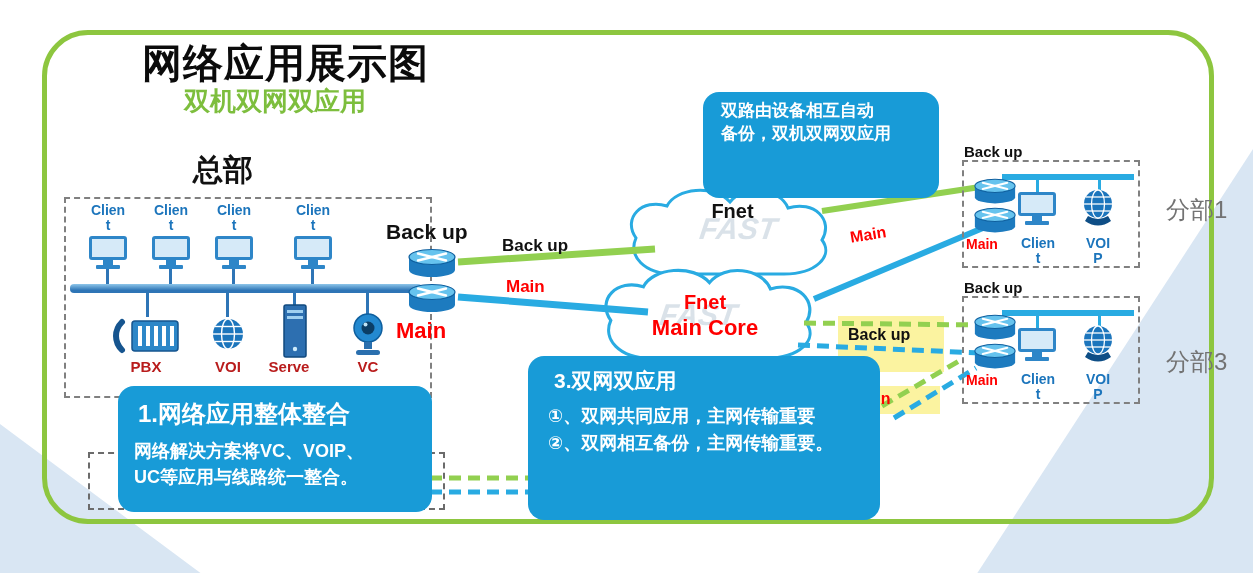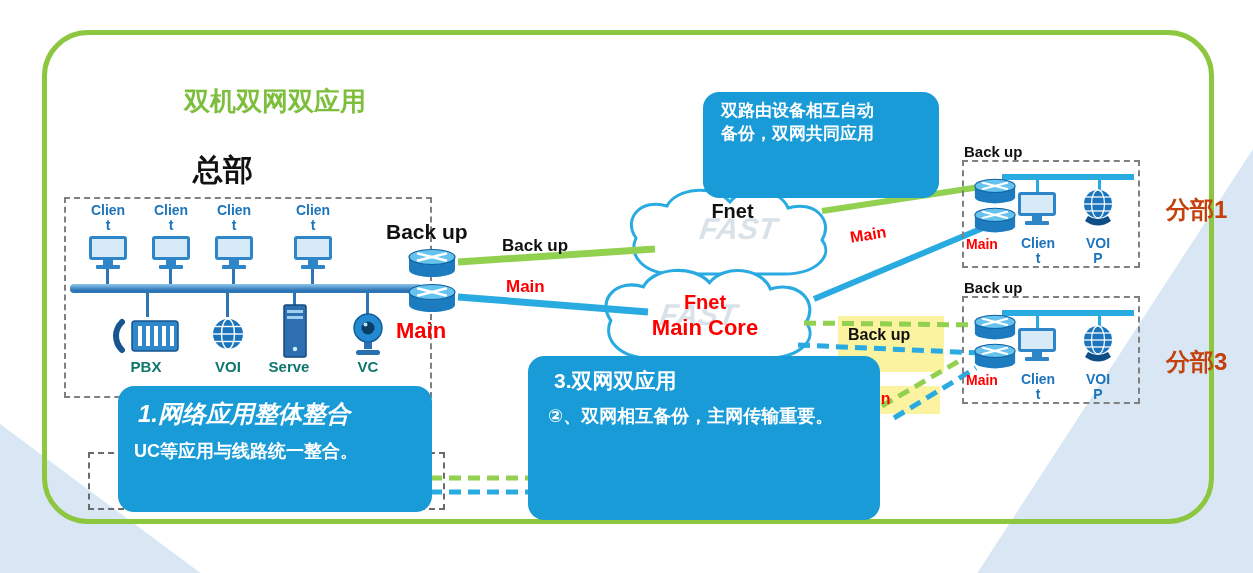--- a/index.html
+++ b/index.html
@@ -27,62 +27,63 @@
   .cg-label { font-size:14px; line-height:15px; font-weight:bold; color:#1C75BC; }
   .pc { width:38px; margin:3px auto 0; }
   .pc .screen { width:38px; height:24px; border:3px solid #2E86C8; background:#D6EAF8; border-radius:3px; }
   .pc .stand  { width:10px; height:5px; background:#2E86C8; margin:0 auto; }
   .pc .base   { width:24px; height:4px; background:#2E86C8; margin:0 auto; border-radius:1px; }
 
   .bus { position:absolute; left:70px; top:284px; width:352px; height:9px; border-radius:4px;
          background:linear-gradient(180deg,#8EC6EA 0%,#2E75B6 70%); z-index:1; }
   .vstub { position:absolute; width:3px; background:#2E75B6; z-index:1; }
 
-  .dev-label { position:absolute; top:358px; font-size:15px; font-weight:bold; color:#0f766e; text-align:center; z-index:3; }
+  .dev-label { position:absolute; top:358px; font-size:15px; font-weight:bold; color:#b91c1c; text-align:center; z-index:3; }
 
   .router { position:absolute; width:52px; height:32px; z-index:3; }
   .router svg, .icon-svg { display:block; width:100%; height:100%; }
 
   .line-label { position:absolute; z-index:3; font-weight:bold; }
   .overlay { position:absolute; left:0; top:0; z-index:2; }
 
   .cloud-text { position:absolute; text-align:center; z-index:3; font-weight:bold; }
   .wm { position:absolute; z-index:3; font-style:italic; font-weight:bold; font-size:30px; color:#8FA8BC; opacity:.32; transform:skewX(-8deg); }
 
   .branch { position:absolute; width:270px; height:120px; z-index:3; }
   .branch .box { position:absolute; left:0; top:0; width:178px; height:108px; border:2px dashed #808080; }
   .branch .bkp { position:absolute; left:2px; top:-17px; font-size:15px; font-weight:bold; color:#111; }
   .branch .main-lbl { position:absolute; left:4px; top:76px; font-size:14px; font-weight:bold; color:#FF0000; }
   .branch .dev-lbl { position:absolute; top:76px; font-size:14px; line-height:15px; font-weight:bold; color:#1C75BC; text-align:center; }
-  .branch .name { position:absolute; left:204px; font-size:24px; font-weight:bold; color:#c2410c;text-align:center; }
+  .branch .name { position:absolute; left:204px; font-size:24px; font-weight:normal; color:#737373;text-align:center; }
   .branch .r { position:absolute; width:46px; height:28px; }
   .branch .stub { position:absolute; width:3px; height:14px; background:#29ABE2; }
 
   .callout { position:absolute; background:#189BD7; border-radius:16px; color:#fff; z-index:5; }
   .callout .ct { font-weight:bold; }
   .callout .cb { font-weight:bold; }
   .c1 { left:118px; top:386px; width:314px; height:126px; }
-  .c1 .ct { font-size:24px; margin:12px 17px 0 20px;font-style:italic; }
+  .c1 .ct { font-size:24px; margin:12px 17px 0 20px; }
   .c1 .cb { font-size:18px; line-height:26px; margin:8px 14px 0 16px; }
   .c2 { left:703px; top:92px; width:236px; height:106px; }
   .c2 .ct { font-size:25px; margin:9px 0 0 18px; }
   .c2 .cb { font-size:17px; line-height:23px; margin:7px 18px 16px 18px;font-family:Liberation Serif, serif; }
   .c3 { left:528px; top:356px; width:352px; height:164px; }
   .c3 .ct { font-size:21px; margin:11px 0 0 26px; }
   .c3 .cb { font-size:18px; line-height:27px; margin:8px 18px 0 20px; }
 </style>
 </head>
 <body>
 
 <div class="stage">
 
   <div class="bg-left"></div>
   <div class="bg-right"></div>
   <div class="frame"></div>
 
+  <div class="abs title">网络应用展示图</div>
   <div class="abs subtitle">双机双网双应用</div>
 
   <div class="abs hq-title">总部</div>
   <div class="dash-box hq-box"></div>
 
   <div class="client-group" style="left:80px">
     <div class="cg-label">Clien</div>
     <div class="cg-label">t</div>
     <div class="pc">
         <div class="screen"></div>
@@ -346,31 +347,33 @@
       <div>P</div>
     </div>
     <div class="name" style="top:50px">分部3</div>
   </div>
 
   <div class="bottom-dash-box"></div>
 
   <div class="callout c2">
     <div class="cb">
       <div>双路由设备相互自动</div>
-      <div>备份，双网共同应用</div>
+      <div>备份，双机双网双应用</div>
     </div>
   </div>
 
   <div class="callout c1">
     <div class="ct">1.网络应用整体整合</div>
     <div class="cb">
+      <div>网络解决方案将VC、VOIP、</div>
       <div>UC等应用与线路统一整合。</div>
     </div>
   </div>
 
   <div class="callout c3">
     <div class="ct">3.双网双应用</div>
     <div class="cb">
+      <div>①、双网共同应用，主网传输重要</div>
       <div>②、双网相互备份，主网传输重要。</div>
     </div>
   </div>
 
 </div>
 
 </body></html>

